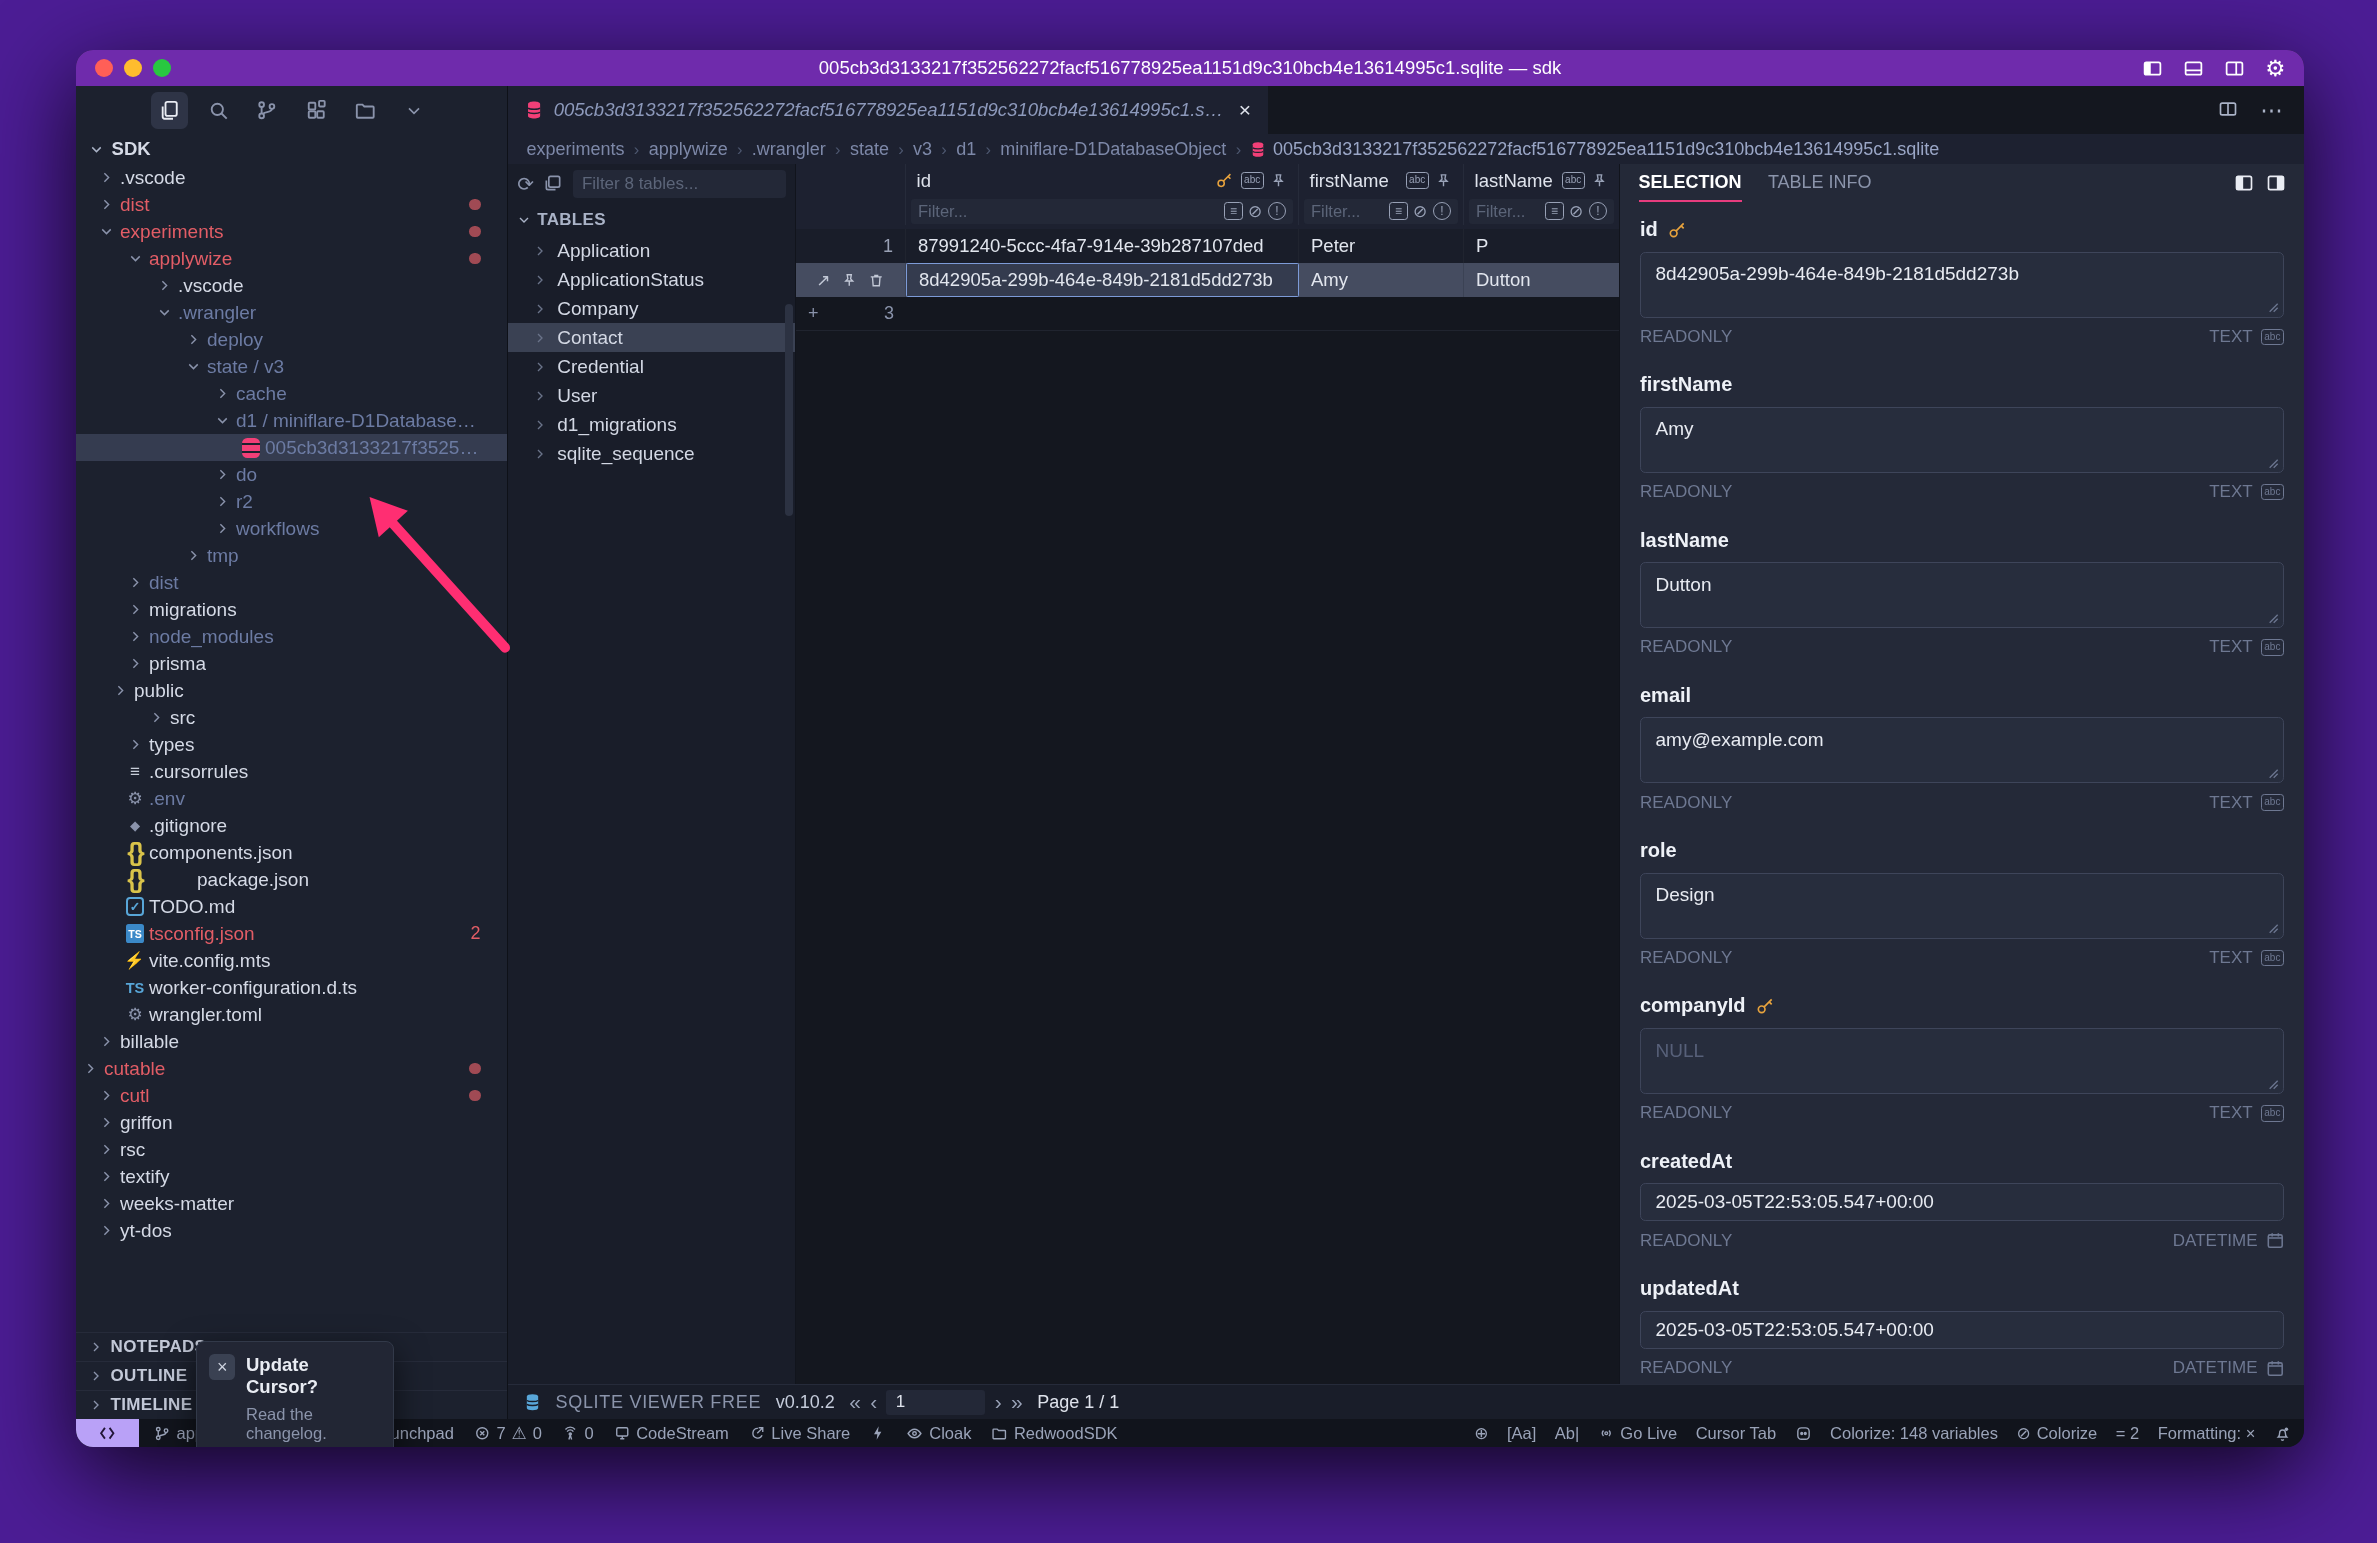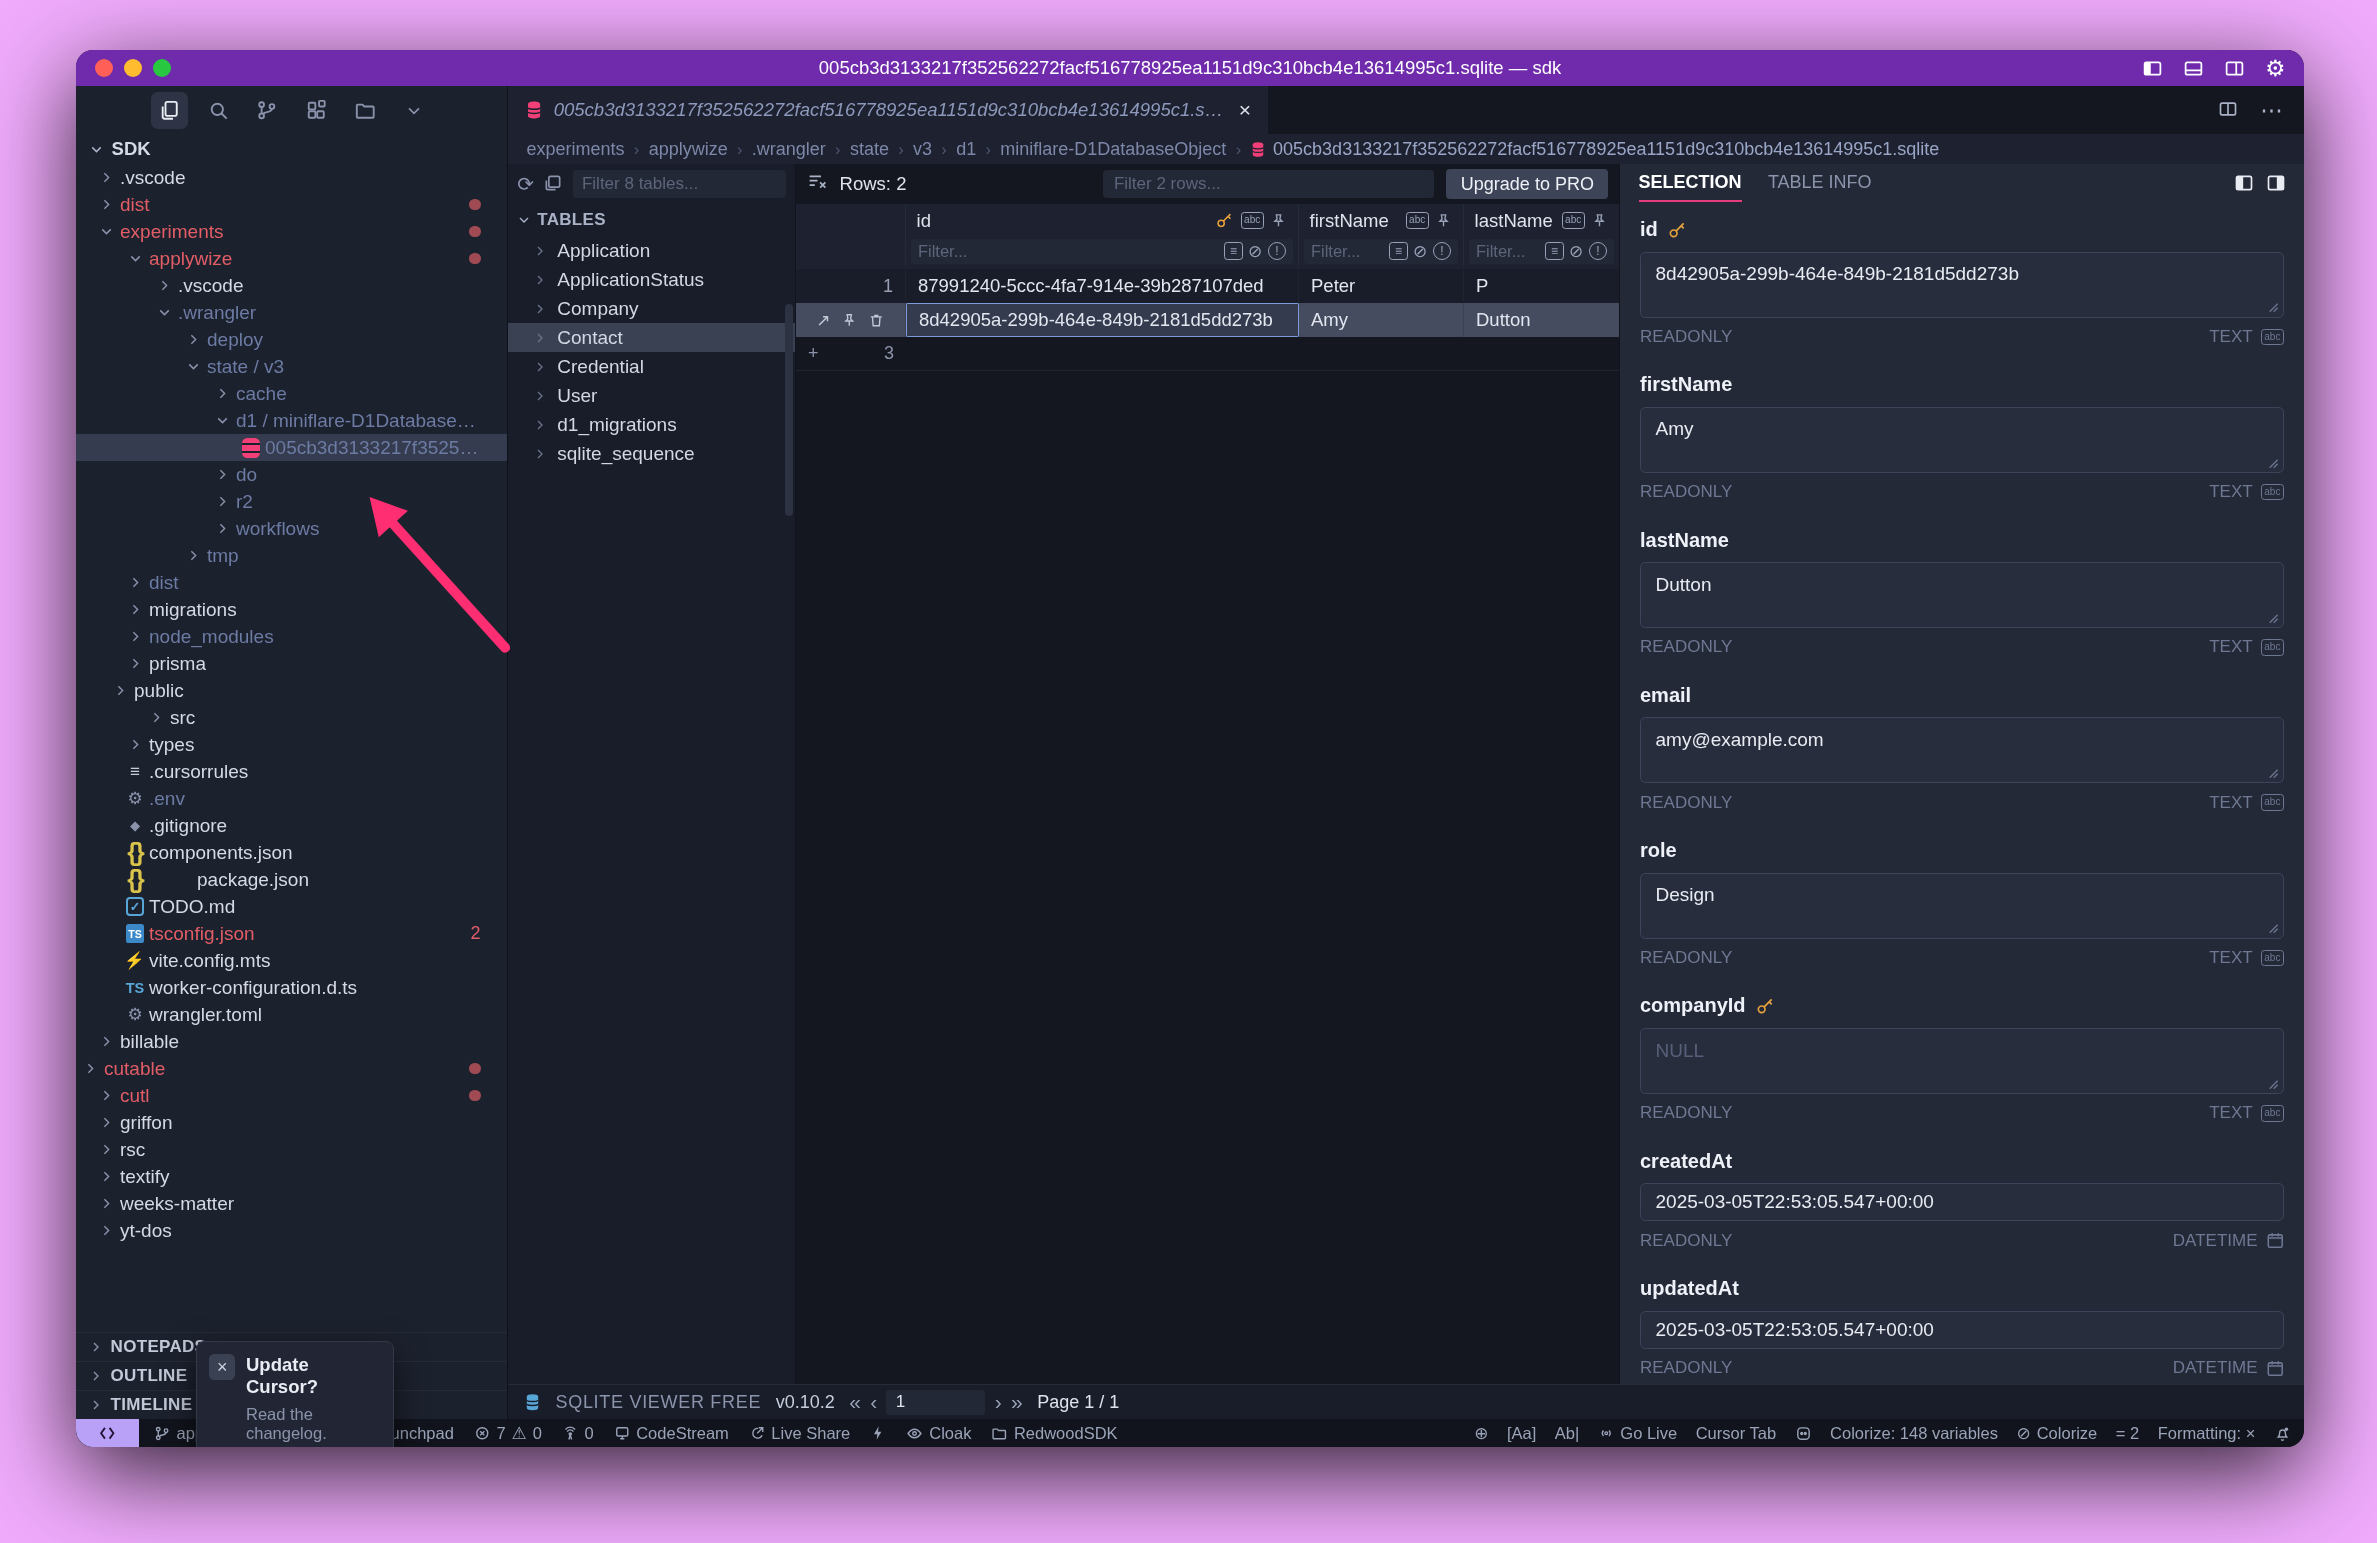--- a/index.html
+++ b/index.html
@@ -1,18 +1,18 @@
 <!DOCTYPE html>
 <html style="font-size:10.6px"><head>
 <meta charset="utf-8">
 <style>
   * { box-sizing: border-box; margin: 0; padding: 0; }
   html,body { width:2377px; height:1543px; overflow:hidden; background:#000;
     font-family:"Liberation Sans", sans-serif; }
-  .stage { position:relative; width:2377px; height:1543px; background:#f0abfc; }
+  .stage { position:relative; width:2377px; height:1543px; background:#4c1d95; }
 
   .window { position:absolute; left:76px; top:50px; width:2228px; height:1397px;
     background:#191d29; border-radius:17px; overflow:hidden; display:flex; flex-direction:column;
     box-shadow:0 26.4px 93px rgba(0,0,0,.8); }
 
   
   .titlebar { height:36px; flex:none; background:#6f2bac; display:flex; align-items:center;
     padding:0 18.5px; position:relative; }
   .traffic { display:flex; gap:10.6px; z-index:2; }
   .light { width:18.5px; height:18.5px; border-radius:50%; }
@@ -862,31 +862,20 @@
                     <path d="M6 9l6 6 6-6"></path>
                   </svg>
                   <span>sqlite_sequence</span>
                 </div>
 
             </div>
             <div class="tp-scroll"></div>
           </div>
 
           <div class="grid">
-            <div class="g-toolbar">
-              <span>
-                <svg width="21" height="21" viewBox="0 0 24 24" fill="none" stroke="#aab3c7" stroke-width="2">
-                    <path d="M3 6h13M3 11h9M3 16h6"></path>
-                    <path d="M15 13l6 6M21 13l-6 6"></path>
-                  </svg>
-              </span>
-              <span>Rows: 2</span>
-              <span class="g-filter">Filter 2 rows...</span>
-              <span class="g-upgrade">Upgrade to PRO</span>
-            </div>
 
             <div class="g-header">
               <div class="g-hcell g-gutter"></div>
               <div class="g-hcell col-id">
                 <span>id</span>
                 <span class="g-hic">
                   <svg width="18.5" height="18.5" viewBox="0 0 24 24" fill="none" stroke="#e8a33d" stroke-width="2">
                       <circle cx="8" cy="16" r="4"></circle>
                       <path d="M11 13L20 4M17 7l3 3"></path>
                     </svg>

